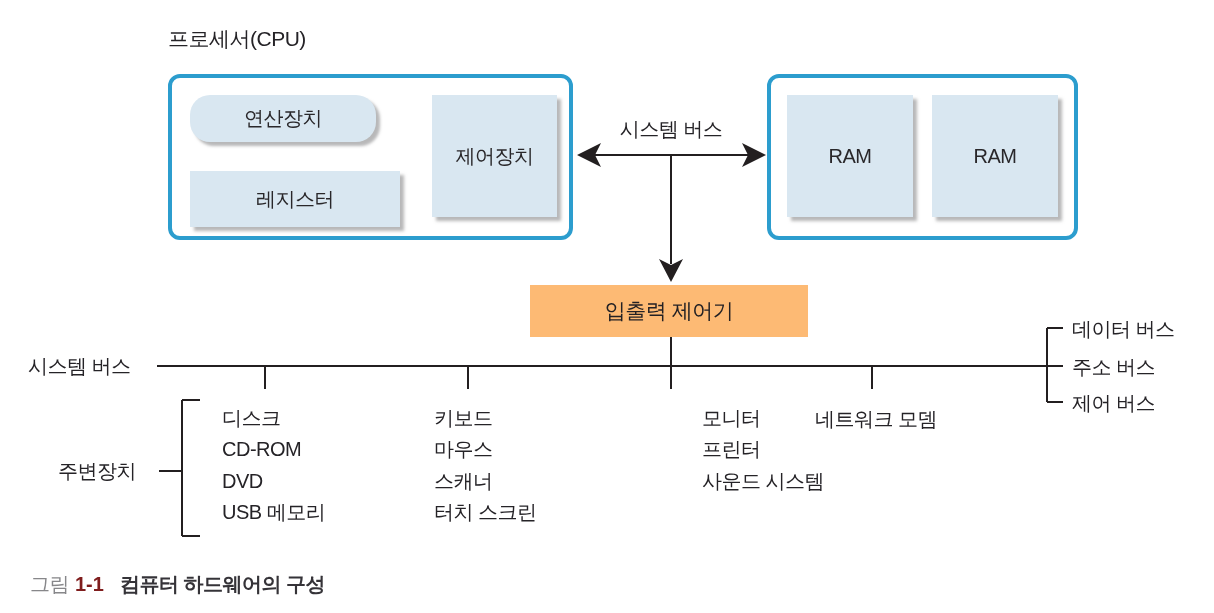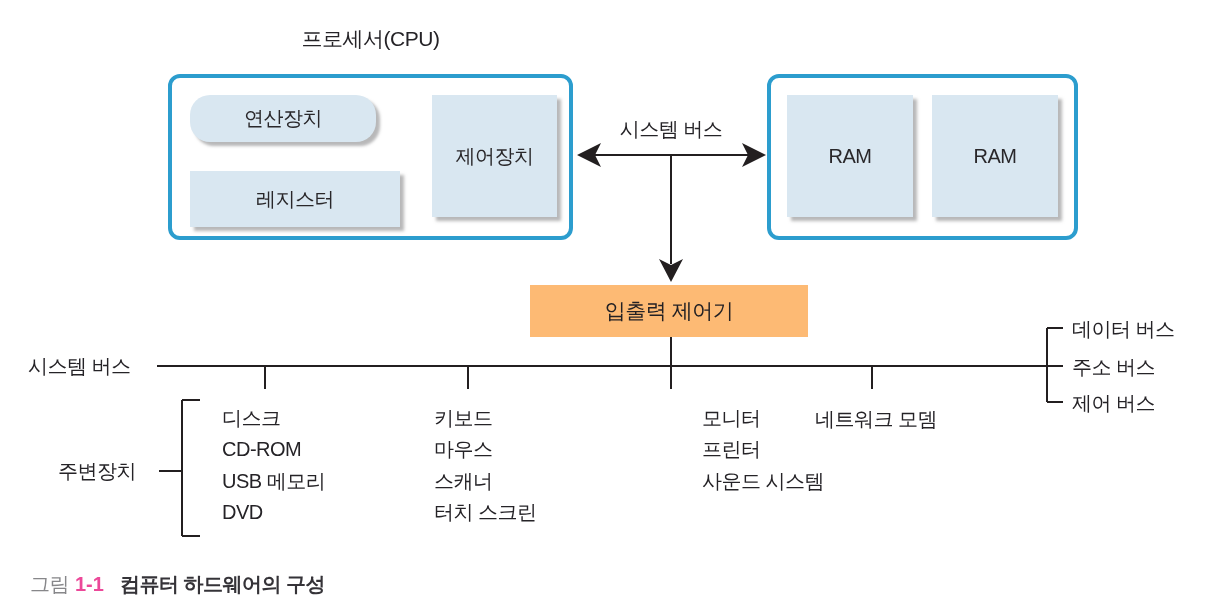--- a/index.html
+++ b/index.html
@@ -6,21 +6,21 @@
   .canvas{
     position:relative;
     width:1214px;height:613px;
     background:#ffffff;
     font-family:"Liberation Sans","DejaVu Sans",sans-serif;
     color:#2a282b;
     overflow:hidden;
   }
   .wires{position:absolute;left:0;top:0;width:1214px;height:613px;pointer-events:none;}
   .group-title{
-    position:absolute;text-align:center;font-size:21px;color:#252327;letter-spacing:-0.5px;
+    position:absolute;font-size:21px;color:#252327;letter-spacing:-0.5px;
   }
   .outer-box{
     position:absolute;border:4px solid #2c9dce;border-radius:12px;background:#ffffff;
     box-sizing:border-box;
   }
   .inner-box{
     position:absolute;background:#d9e7f1;
     box-shadow:4px 4px 3px rgba(125,125,128,0.55);
     display:flex;align-items:center;justify-content:center;
     font-size:20px;color:#29272a;letter-spacing:-0.5px;
@@ -29,21 +29,21 @@
     position:absolute;left:530px;top:285px;width:278px;height:52px;
     background:#fdba74;
     display:flex;align-items:center;justify-content:center;
     font-size:21px;color:#232124;letter-spacing:-0.5px;
   }
   .bus-label{position:absolute;font-size:20px;color:#252327;letter-spacing:-0.5px;white-space:nowrap;}
   .list-col{position:absolute;font-size:20px;color:#252327;letter-spacing:-0.5px;margin-left:7px;}
   .list-col div{line-height:31.4px;white-space:nowrap;}
   .caption{position:absolute;left:30px;top:571px;display:flex;align-items:baseline;font-size:20px;white-space:nowrap;text-align:right;}
   .caption .cap-label{color:#87878a;letter-spacing:-0.5px;}
-  .caption .cap-number{color:#ec4899;margin-left:6px;font-weight:bold;}
+  .caption .cap-number{color:#7f1d1d;margin-left:6px;font-weight:bold;}
   .caption .cap-title{color:#353338;font-weight:bold;margin-left:16px;letter-spacing:-0.5px;}
 </style>
 </head>
 <body>
 
 <div class="canvas">
 
   <svg class="wires" viewBox="0 0 1214 613" xmlns="http://www.w3.org/2000/svg">
     <g stroke="#231f20" stroke-width="2" fill="none">
 
@@ -94,22 +94,22 @@
 
   <div class="bus-label" style="left:1072px;top:316px;">데이터 버스</div>
   <div class="bus-label" style="left:1072px;top:354px;">주소 버스</div>
   <div class="bus-label" style="left:1072px;top:390px;">제어 버스</div>
 
   <div class="bus-label" style="left:58px;top:458px;">주변장치</div>
 
   <div class="list-col" style="left:215px;top:403px;">
     <div>디스크</div>
     <div>CD-ROM</div>
+    <div>DVD</div>
     <div>USB 메모리</div>
-    <div>DVD</div>
   </div>
   <div class="list-col" style="left:427px;top:403px;">
     <div>키보드</div>
     <div>마우스</div>
     <div>스캐너</div>
     <div>터치 스크린</div>
   </div>
   <div class="list-col" style="left:695px;top:403px;">
     <div>모니터</div>
     <div>프린터</div>

